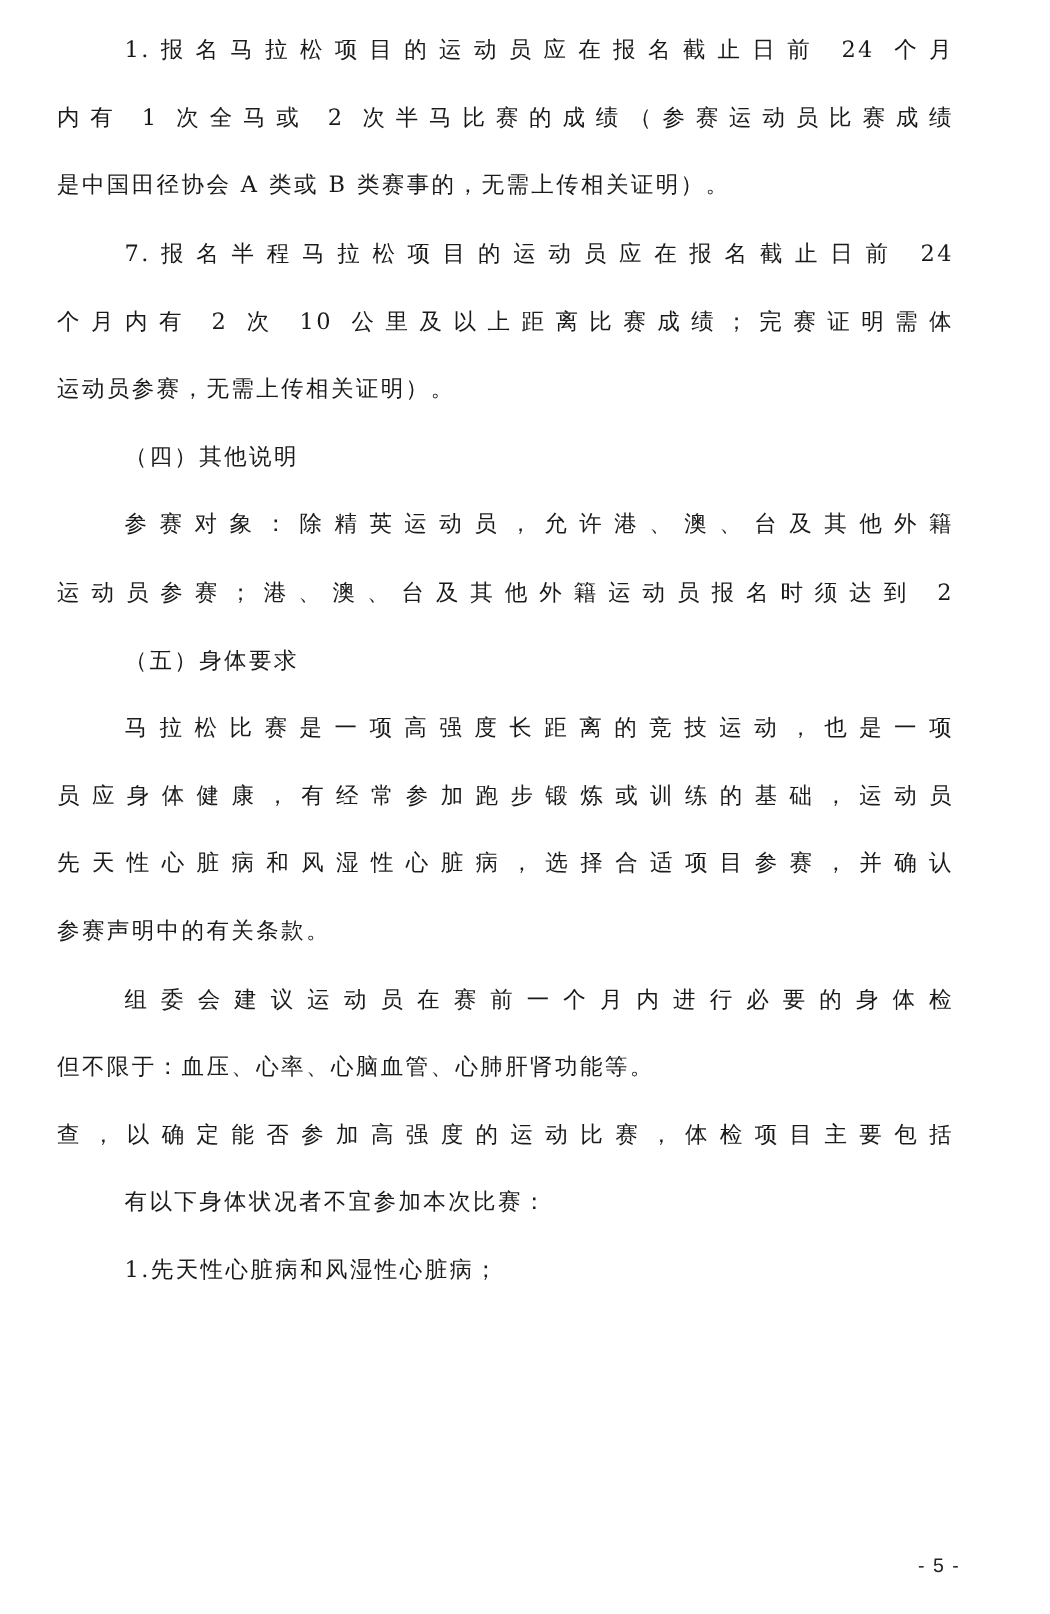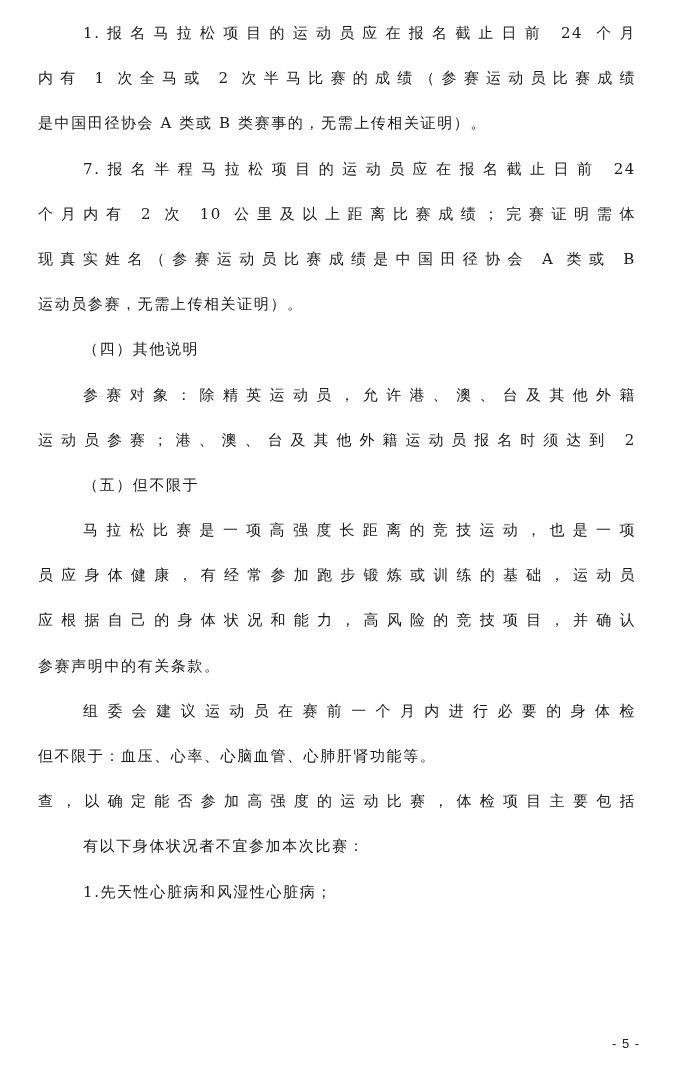--- a/index.html
+++ b/index.html
@@ -23,29 +23,28 @@
   </style>
 </head>
 <body>
 
 <div class="page">
   <div class="line indent">1.报名马拉松项目的运动员应在报名截止日前 24 个月</div>
   <div class="line">内有 1 次全马或 2 次半马比赛的成绩（参赛运动员比赛成绩</div>
   <div class="line last">是中国田径协会 A 类或 B 类赛事的，无需上传相关证明）。</div>
   <div class="line indent">7.报名半程马拉松项目的运动员应在报名截止日前 24</div>
   <div class="line">个月内有 2 次 10 公里及以上距离比赛成绩；完赛证明需体</div>
-  <div class="line">现真实姓名（参赛运动员比赛成绩是中国田径协会 A 类或 B</div>
   <div class="line last">运动员参赛，无需上传相关证明）。</div>
   <div class="line indent last">（四）其他说明</div>
   <div class="line indent">参赛对象：除精英运动员，允许港、澳、台及其他外籍</div>
   <div class="line">运动员参赛；港、澳、台及其他外籍运动员报名时须达到 2</div>
-  <div class="line indent last">（五）但不限于</div>
+  <div class="line indent last">（五）身体要求</div>
   <div class="line indent">马拉松比赛是一项高强度长距离的竞技运动，也是一项</div>
   <div class="line">员应身体健康，有经常参加跑步锻炼或训练的基础，运动员</div>
-  <div class="line">应根据自己的身体状况和能力，高风险的竞技项目，并确认</div>
+  <div class="line">先天性心脏病和风湿性心脏病，选择合适项目参赛，并确认</div>
   <div class="line last">参赛声明中的有关条款。</div>
   <div class="line indent">组委会建议运动员在赛前一个月内进行必要的身体检</div>
   <div class="line last">但不限于：血压、心率、心脑血管、心肺肝肾功能等。</div>
   <div class="line">查，以确定能否参加高强度的运动比赛，体检项目主要包括</div>
   <div class="line indent last">有以下身体状况者不宜参加本次比赛：</div>
   <div class="line indent last">1.先天性心脏病和风湿性心脏病；</div>
 </div>
 
 <div class="page-number">- 5 -</div>
 

